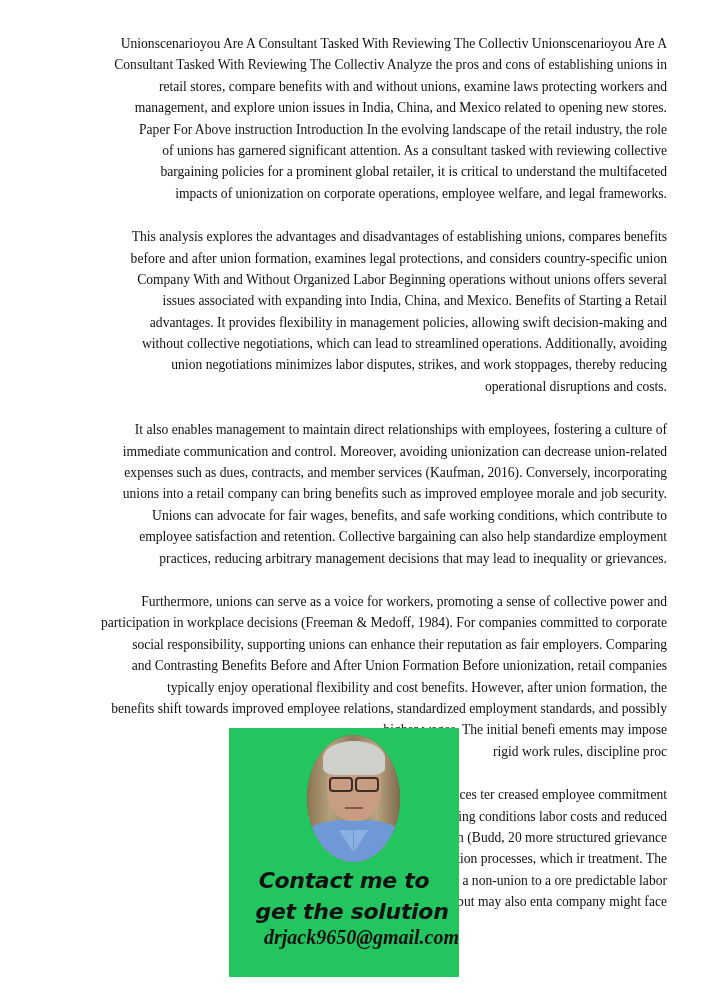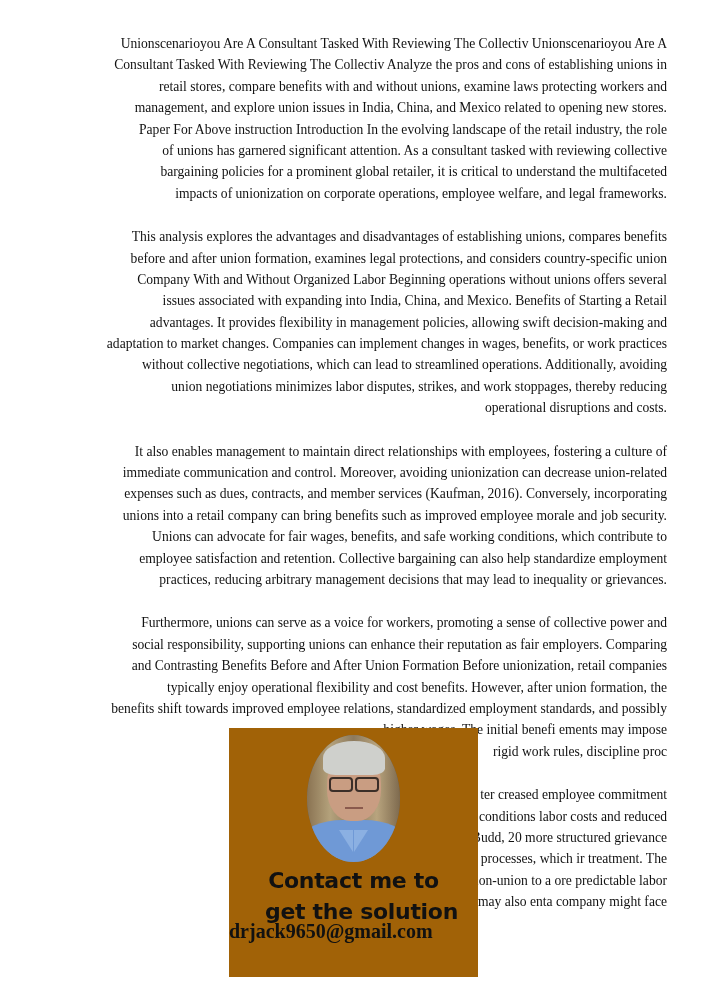--- a/index.html
+++ b/index.html
@@ -29,24 +29,25 @@
       display: block;
       white-space: nowrap;
       font-size: 13.6px;
       line-height: 21.4px;
       height: 21.4px;
     }
     .overlay {
       position: absolute;
       left: 229px;
       top: 728px;
-      width: 249px;
+      width: 230px;
       height: 249px;
-      background: #a16207;
+      background: #22c55e;
       z-index: 5;
+      font-style: italic;
     }
     .photo {
       position: absolute;
       left: 78px;
       top: 7px;
       width: 93px;
       height: 127px;
       border-radius: 50%;
       overflow: hidden;
       background: #6a5d4c;
@@ -107,22 +108,22 @@
       font-size: 22px;
       letter-spacing: -0.3px;
       line-height: 30px;
     }
     .cta.l1 { top: 138px; }
     .cta.l2 { top: 169px; padding-left: 8px; }
     .email {
       position: absolute;
       left: 0;
       width: 100%;
-      top: 190px;
-      text-align: left;
+      top: 196px;
+      text-align: right;
       font-family: "Liberation Serif", "DejaVu Serif", serif;
       font-weight: bold;
       font-size: 20px;
       line-height: 26px;
       color: #111111;
     }
   </style>
 </head>
 <body>
 
@@ -136,36 +137,36 @@
     <span class="line">of unions has garnered significant attention. As a consultant tasked with reviewing collective</span>
     <span class="line">bargaining policies for a prominent global retailer, it is critical to understand the multifaceted</span>
     <span class="line">impacts of unionization on corporate operations, employee welfare, and legal frameworks.</span>
   </div>
   <div class="para">
     <span class="line">This analysis explores the advantages and disadvantages of establishing unions, compares benefits</span>
     <span class="line">before and after union formation, examines legal protections, and considers country-specific union</span>
     <span class="line">Company With and Without Organized Labor Beginning operations without unions offers several</span>
     <span class="line">issues associated with expanding into India, China, and Mexico. Benefits of Starting a Retail</span>
     <span class="line">advantages. It provides flexibility in management policies, allowing swift decision-making and</span>
-    <span class="line">adaptation to market changes. Companies can implement changes in wages, benefits, or work practices</span>
     <span class="line">without collective negotiations, which can lead to streamlined operations. Additionally, avoiding</span>
     <span class="line">union negotiations minimizes labor disputes, strikes, and work stoppages, thereby reducing</span>
     <span class="line">operational disruptions and costs.</span>
   </div>
   <div class="para">
     <span class="line">It also enables management to maintain direct relationships with employees, fostering a culture of</span>
     <span class="line">immediate communication and control. Moreover, avoiding unionization can decrease union-related</span>
     <span class="line">expenses such as dues, contracts, and member services (Kaufman, 2016). Conversely, incorporating</span>
     <span class="line">unions into a retail company can bring benefits such as improved employee morale and job security.</span>
     <span class="line">Unions can advocate for fair wages, benefits, and safe working conditions, which contribute to</span>
     <span class="line">employee satisfaction and retention. Collective bargaining can also help standardize employment</span>
     <span class="line">practices, reducing arbitrary management decisions that may lead to inequality or grievances.</span>
   </div>
   <div class="para">
     <span class="line">Furthermore, unions can serve as a voice for workers, promoting a sense of collective power and</span>
+    <span class="line">participation in workplace decisions (Freeman &amp; Medoff, 1984). For companies committed to corporate</span>
     <span class="line">social responsibility, supporting unions can enhance their reputation as fair employers. Comparing</span>
     <span class="line">and Contrasting Benefits Before and After Union Formation Before unionization, retail companies</span>
     <span class="line">typically enjoy operational flexibility and cost benefits. However, after union formation, the</span>
     <span class="line">benefits shift towards improved employee relations, standardized employment standards, and possibly</span>
     <span class="line">higher wages. The initial benefi                                                          ements may impose</span>
     <span class="line">rigid work rules, discipline proc</span>
   </div>
   <div class="para">
     <span class="line">While unionized workplaces ter                                                           creased employee commitment</span>
     <span class="line">due to better working conditions                                                          labor costs and reduced</span>

